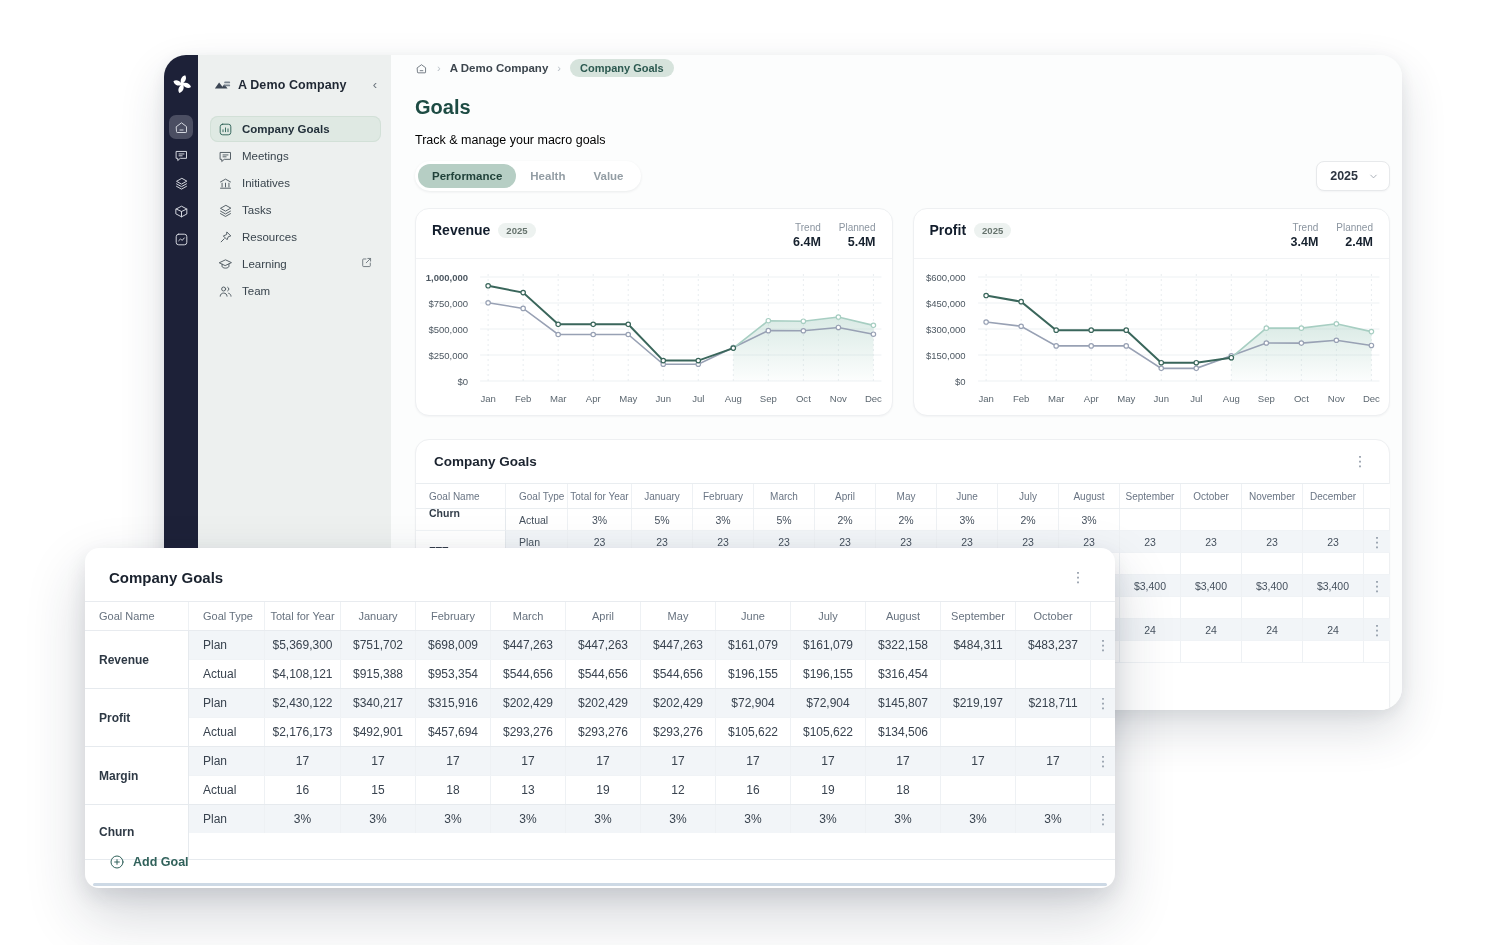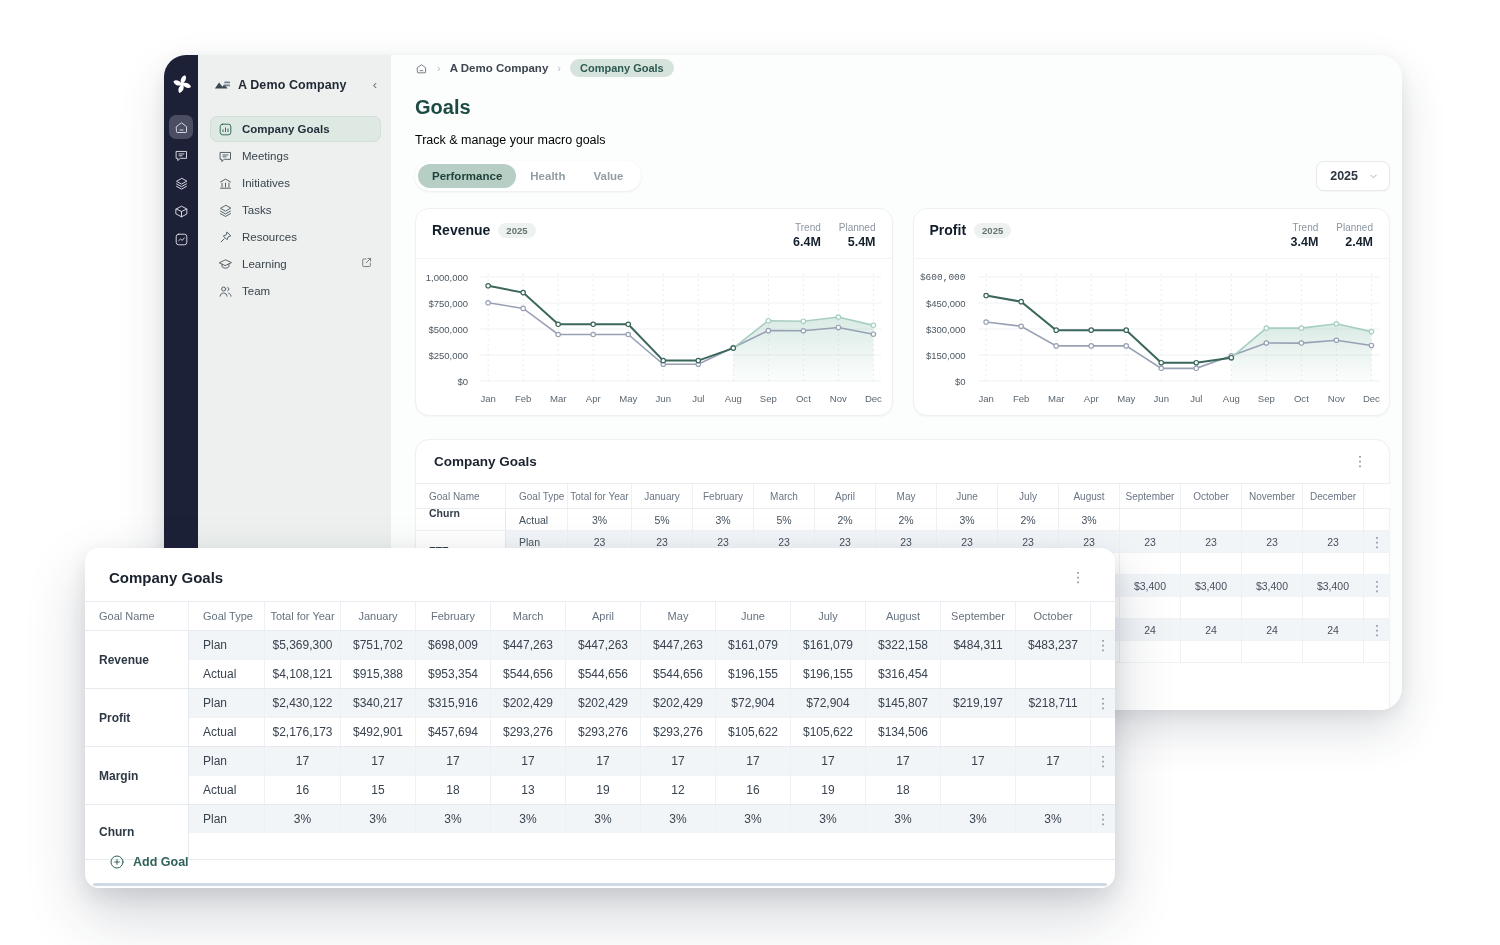--- a/index.html
+++ b/index.html
@@ -275,21 +275,21 @@
                 <div class="s-val">6.4M</div>
               </div>
             <div class="chart-stat">
                 <div class="s-lbl">Planned</div>
                 <div class="s-val">5.4M</div>
               </div>
           </div>
         </div>
         <div class="chart-body">
           <div class="y-axis">
-              <span style="top: 8px;">1,000,000</span>
+              <span style="top: 8px; font-weight: bold;">1,000,000</span>
               <span style="top: 34px; text-align: right;">$750,000</span>
               <span style="top: 60px;">$500,000</span>
               <span style="top: 86px;">$250,000</span>
               <span style="top: 112px;">$0</span>
             </div>
           <div class="plot">
               <svg viewBox="0 0 406 142" preserveAspectRatio="none">
                 <defs>
                   <linearGradient id="area-grad-0" x1="0" y1="0" x2="0" y2="1">
                     <stop offset="0" stop-color="#a7cec2" stop-opacity="0.42"></stop>
@@ -371,21 +371,21 @@
                 <div class="s-val">3.4M</div>
               </div>
             <div class="chart-stat">
                 <div class="s-lbl">Planned</div>
                 <div class="s-val">2.4M</div>
               </div>
           </div>
         </div>
         <div class="chart-body">
           <div class="y-axis">
-              <span style="top: 8px; font-family: Liberation Mono, monospace;">$600,000</span>
+              <span style="top: 8px;">$600,000</span>
               <span style="top: 34px;">$450,000</span>
               <span style="top: 60px;">$300,000</span>
               <span style="top: 86px; margin-left: 28px;">$150,000</span>
               <span style="top: 112px;">$0</span>
             </div>
           <div class="plot">
               <svg viewBox="0 0 406 142" preserveAspectRatio="none">
                 <defs>
                   <linearGradient id="area-grad-1" x1="0" y1="0" x2="0" y2="1">
                     <stop offset="0" stop-color="#a7cec2" stop-opacity="0.42"></stop>

